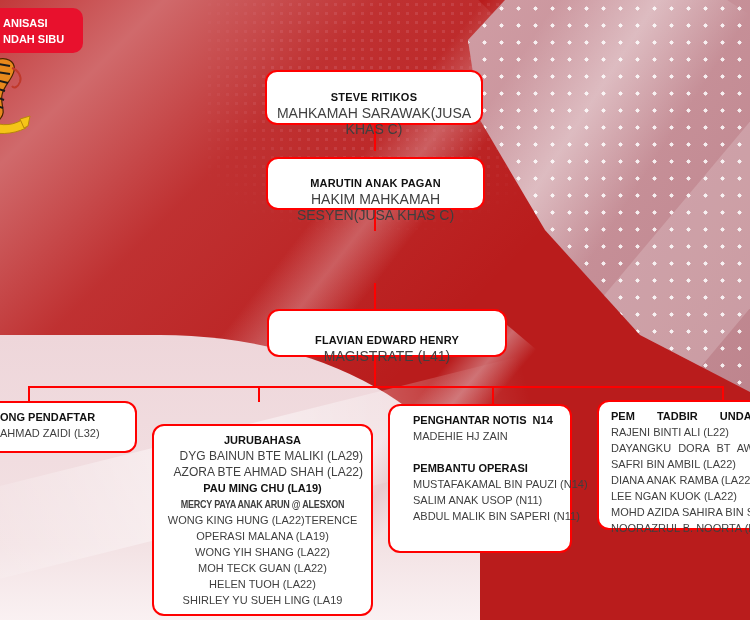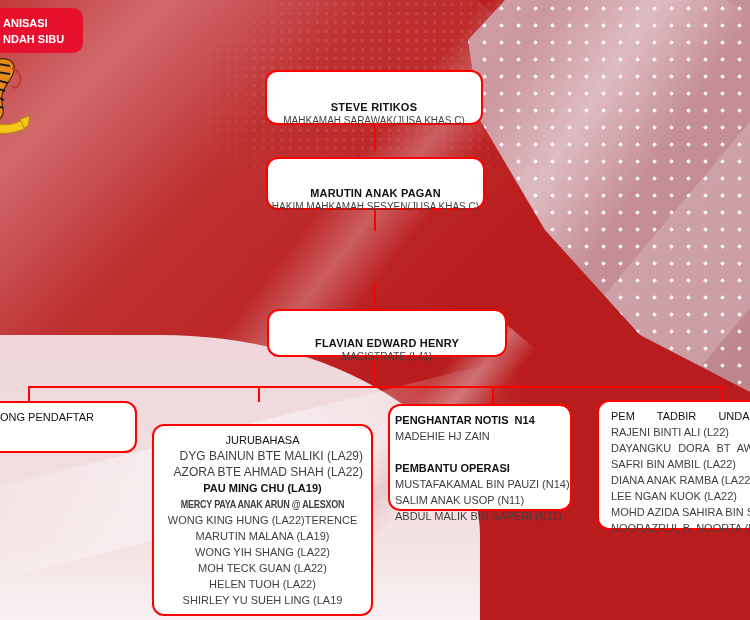--- a/index.html
+++ b/index.html
@@ -69,24 +69,24 @@
   }
   .crest { position:absolute; z-index:3; left:-16px; top:56px; }
   
   .node, .dept {
     position:absolute; z-index:2; background:#fff;
     border:2px solid #ff0000; border-radius:12px; box-sizing:border-box;
     color:#3f3f3f;
   }
   .node { display:flex; flex-direction:column; justify-content:center; align-items:center; gap:2px; text-align:center; }
   .node-name { font-weight:bold; color:#111; font-size:11px; letter-spacing:.2px;margin-top:32px; }
-  .node-title { font-size:10px; color:#3f3f3f; }
+  .node-title { font-size:14px; color:#3f3f3f; }
   .conn { position:absolute; z-index:1; background:#ff0000; }
   .dept { padding:6px 8px; font-size:11px; }
-  .dept .dept-title { font-weight:normal; color:#111; line-height:16px; white-space:pre; }
+  .dept .dept-title { font-weight:bold; color:#111; line-height:16px; white-space:pre; }
   .dept .line { line-height:16px; min-height:16px; white-space:pre; color:#3f3f3f; }
   .dept.center { text-align:center; }
   .dept.leftal { text-align:left; }
   .line.bold { font-weight:bold; color:#111; }
   .line.lg { font-size:12px;text-align:right; }
   .line.condensed { transform:scaleX(.82); transform-origin:50% 50%; font-weight:600; letter-spacing:-.3px; }
   .line.wide-sm { word-spacing:4px; }
   .wide { word-spacing:8px; }
   .pendaftar-box { padding-left:58px; }
 </style>
@@ -139,39 +139,42 @@
   <div class="conn" style="left:374px;top:283px;width:2px;height:26px"></div>
   <div class="conn" style="left:374px;top:357px;width:2px;height:31px"></div>
   <div class="conn" style="left:28px;top:386px;width:696px;height:2px"></div>
   <div class="conn" style="left:28px;top:386px;width:2px;height:16px"></div>
   <div class="conn" style="left:258px;top:386px;width:2px;height:16px"></div>
   <div class="conn" style="left:492px;top:386px;width:2px;height:19px"></div>
   <div class="conn" style="left:722px;top:386px;width:2px;height:15px"></div>
 
   <div class="dept leftal pendaftar-box" style="left:-60px;top:401px;width:197px;height:52px">
     <div class="dept-title">ONG PENDAFTAR</div>
+    <div>
+        <div class="line">AHMAD ZAIDI (L32)</div>
+      </div>
   </div>
 
   <div class="dept center" style="left:152px;top:424px;width:221px;height:192px">
     <div class="dept-title">JURUBAHASA</div>
     <div>
         <div class="line lg">DYG BAINUN BTE MALIKI (LA29)</div>
         <div class="line lg">AZORA BTE AHMAD SHAH (LA22)</div>
         <div class="line bold">PAU MING CHU (LA19)</div>
         <div class="line condensed">MERCY PAYA ANAK ARUN @ ALESXON</div>
         <div class="line">WONG KING HUNG (LA22)TERENCE</div>
-        <div class="line">MARUTIN MALANA (LA19)</div>
+        <div class="line">OPERASI MALANA (LA19)</div>
         <div class="line">WONG YIH SHANG (LA22)</div>
         <div class="line">MOH TECK GUAN (LA22)</div>
         <div class="line">HELEN TUOH (LA22)</div>
         <div class="line">SHIRLEY YU SUEH LING (LA19</div>
       </div>
   </div>
 
-  <div class="dept leftal" style="left:388px;top:404px;width:184px;height:107px;padding-left:5px">
+  <div class="dept leftal" style="left:388px;top:404px;width:184px;height:149px;padding-left:23px">
     <div>
         <div class="line bold">PENGHANTAR NOTIS  N14</div>
         <div class="line">MADEHIE HJ ZAIN</div>
         <div class="line"></div>
         <div class="line bold">PEMBANTU OPERASI</div>
         <div class="line">MUSTAFAKAMAL BIN PAUZI (N14)</div>
         <div class="line">SALIM ANAK USOP (N11)</div>
         <div class="line">ABDUL MALIK BIN SAPERI (N11)</div>
       </div>
   </div>

